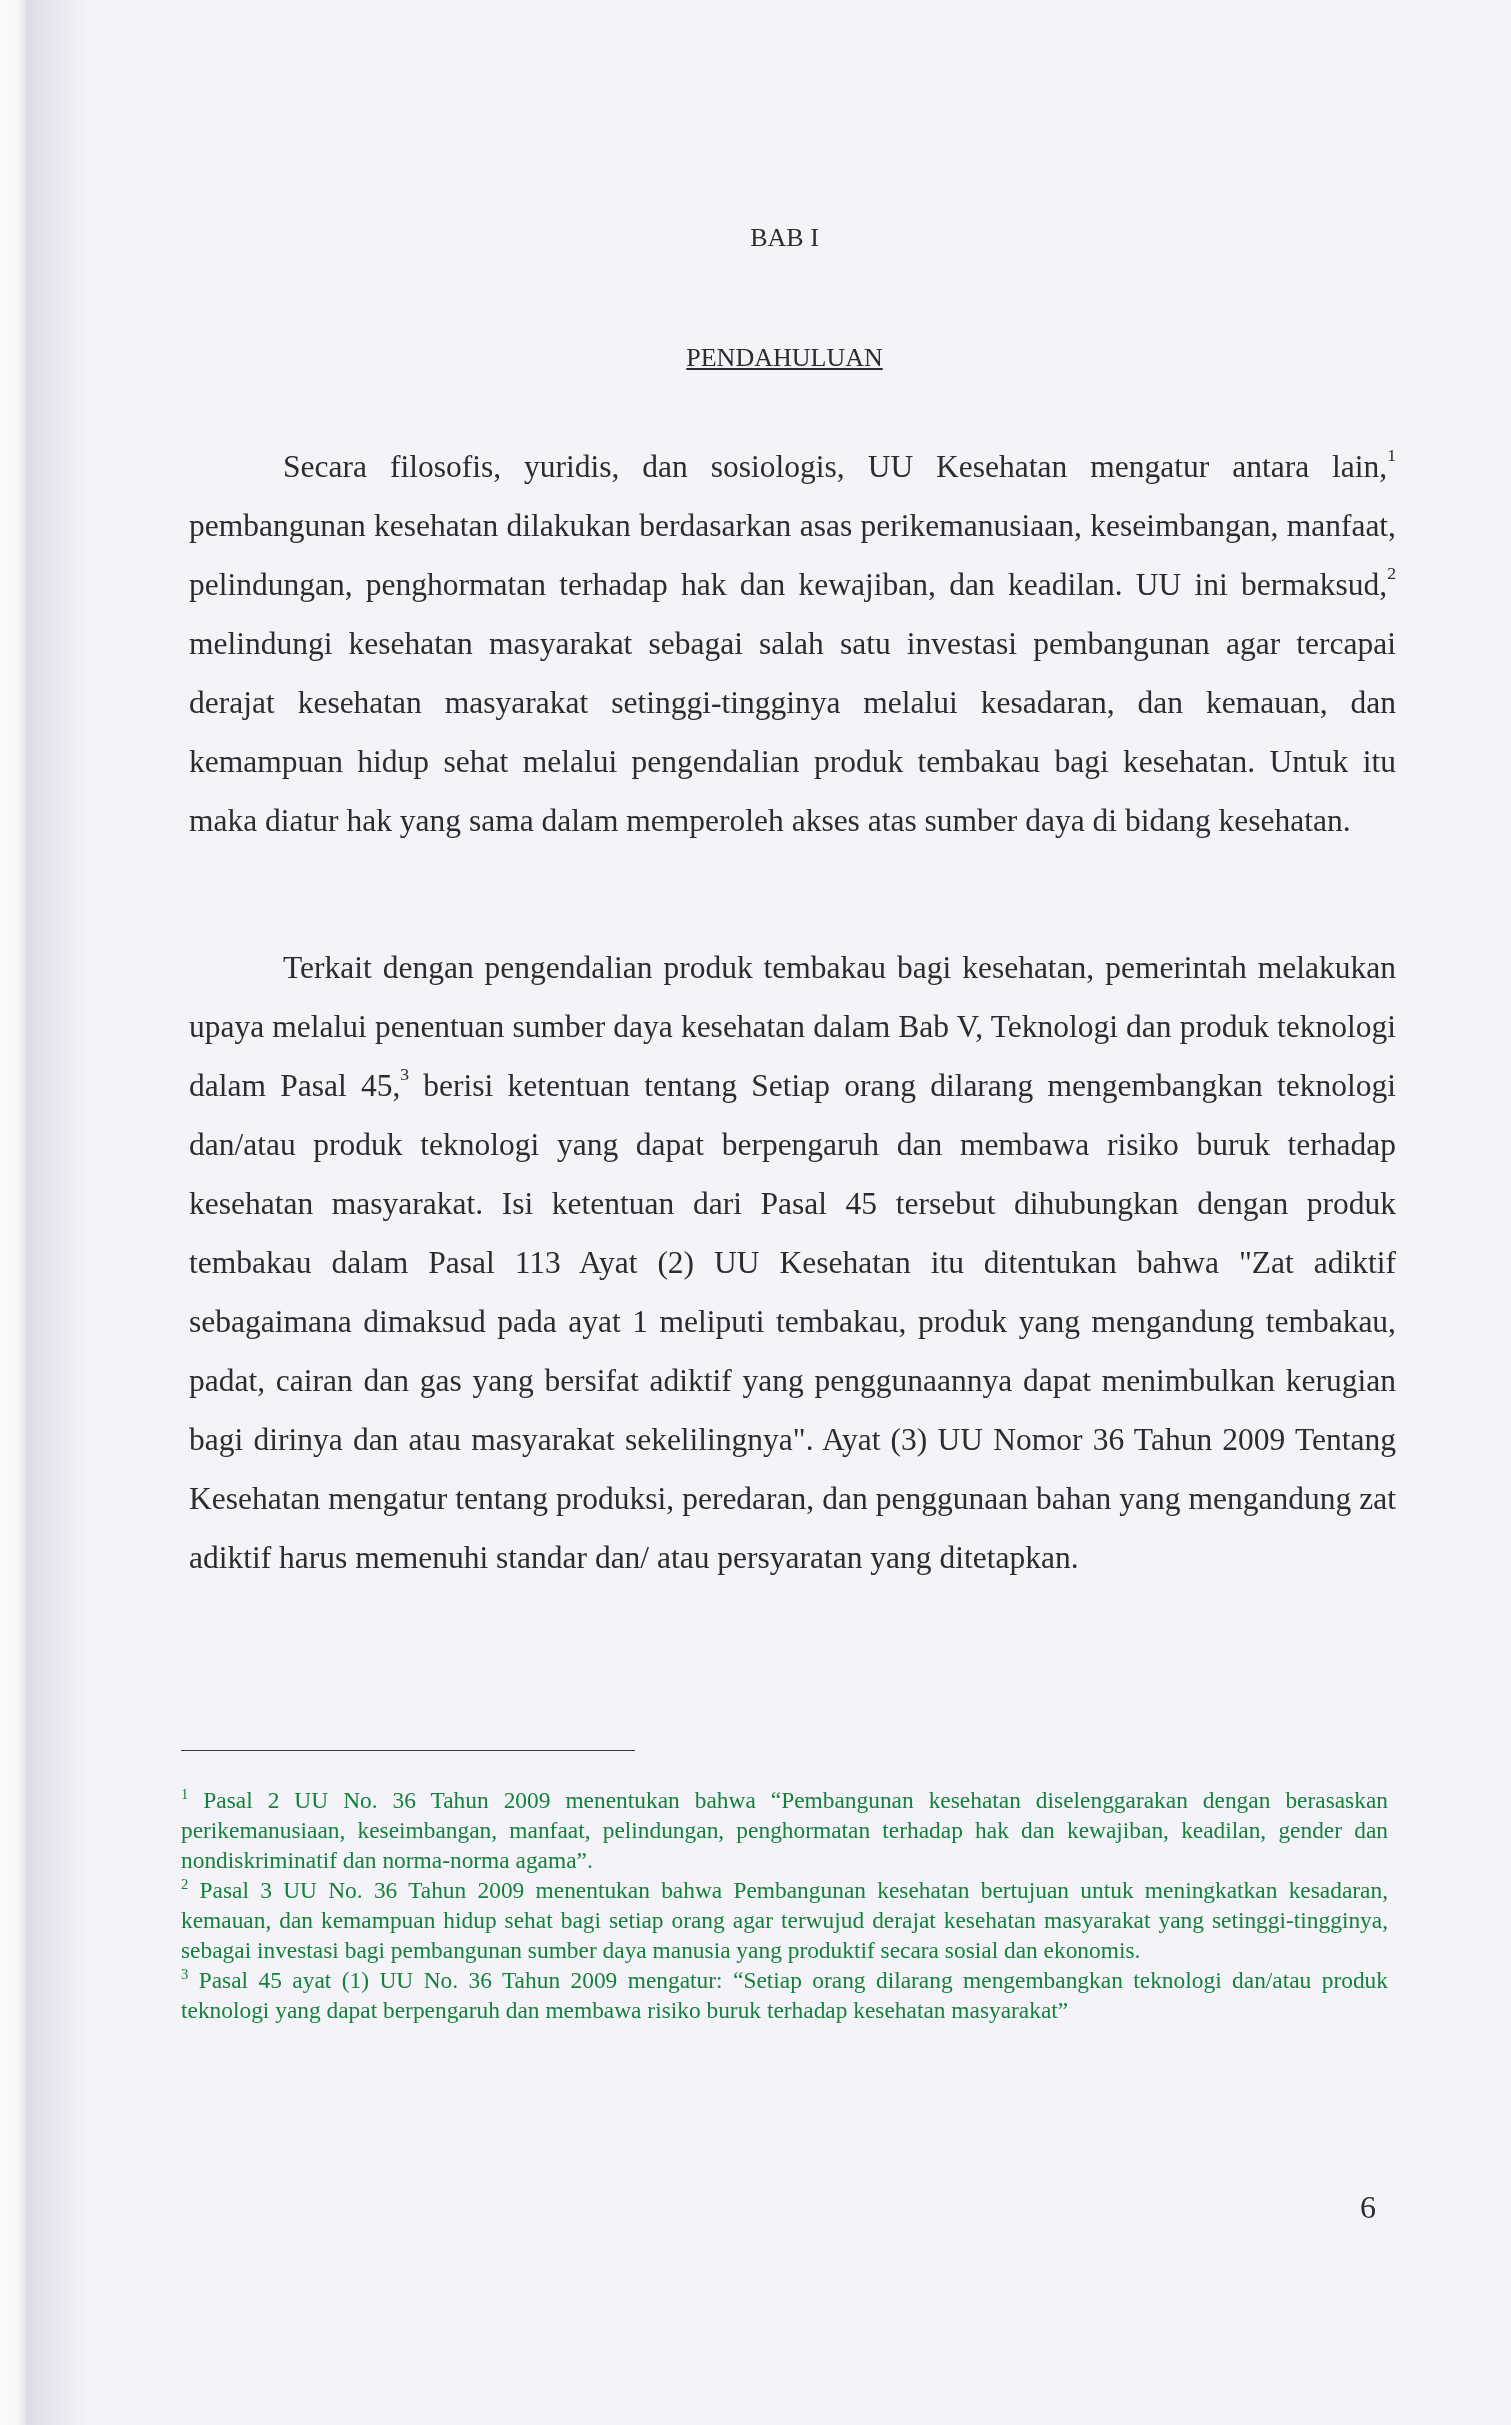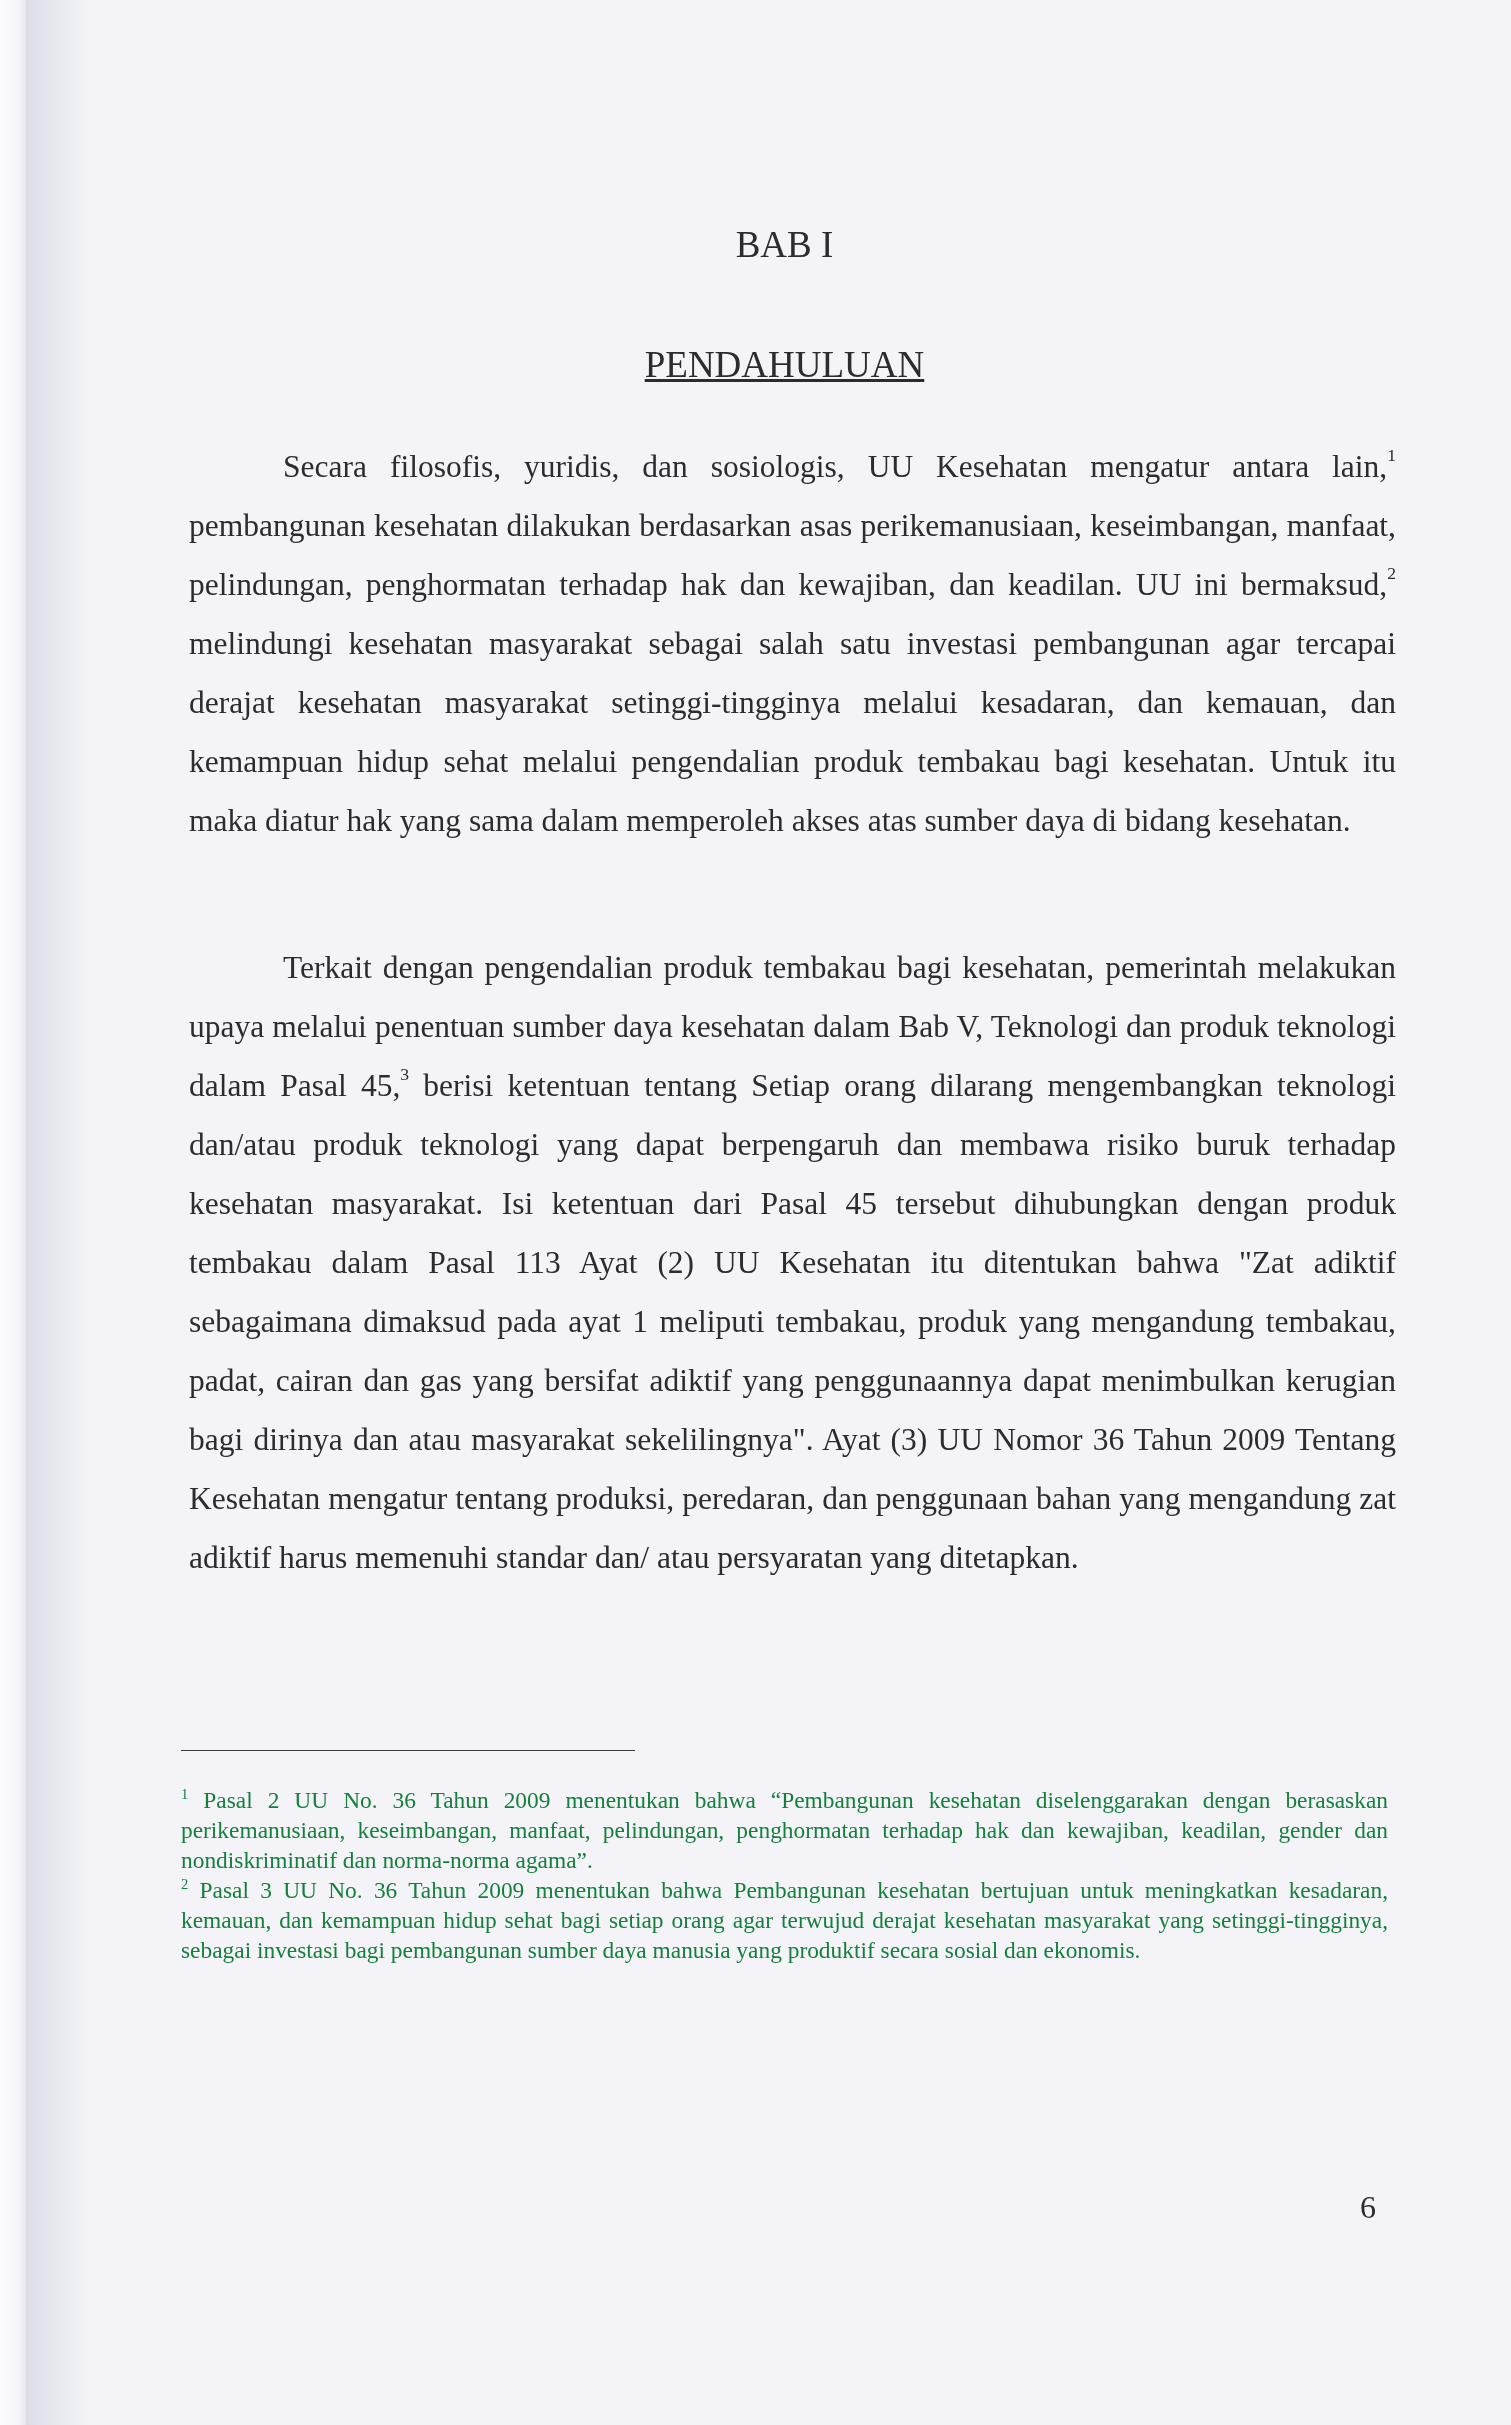--- a/index.html
+++ b/index.html
@@ -15,21 +15,21 @@
     }
     .edge-shadow {
       position: absolute; left: 26px; top: 0; width: 66px; height: 2426px;
       background: linear-gradient(to right, #dcdce6 0%, #e8e8f0 45%, #f3f3f8 100%);
     }
     .page {
       position: absolute; left: 181px; top: 0; width: 1207px;
     }
     .chapter {
       position: absolute; left: 0; width: 1207px; text-align: center;
-      font-size: 37px; letter-spacing: 0px; color: #2b2b30;
+      font-size: 26px; letter-spacing: 0px; color: #2b2b30;
     }
     #chap-num { top: 223px; }
     #chap-title { top: 343px; text-decoration: underline; }
     .body-block {
       position: absolute; left: 0; width: 1207px;
       font-size: 31.5px; line-height: 59px; text-align: justify;
       color: #2b2b30;
     }
     .para { margin: 8px; text-indent: 94px; text-align: justify; }
     #para1 { position: absolute; top: 429px; }
@@ -67,17 +67,18 @@
     <p class="para" id="para2" style="width:1207px">
       <span>Terkait dengan pengendalian produk tembakau bagi kesehatan, pemerintah melakukan upaya melalui penentuan sumber daya kesehatan dalam Bab V, Teknologi dan produk teknologi dalam Pasal 45,</span><sup>3</sup><span> berisi ketentuan tentang Setiap orang dilarang mengembangkan teknologi dan/atau produk teknologi yang dapat berpengaruh dan membawa risiko buruk terhadap kesehatan masyarakat.  Isi ketentuan dari Pasal 45 tersebut dihubungkan dengan produk tembakau dalam Pasal 113 Ayat  (2) UU Kesehatan itu ditentukan bahwa  "Zat adiktif sebagaimana dimaksud pada ayat 1 meliputi tembakau, produk yang mengandung tembakau, padat, cairan dan gas yang bersifat adiktif yang penggunaannya dapat menimbulkan kerugian bagi dirinya dan atau masyarakat sekelilingnya". Ayat  (3)  UU Nomor 36 Tahun 2009 Tentang Kesehatan mengatur tentang produksi, peredaran, dan penggunaan bahan yang mengandung zat adiktif harus memenuhi standar dan/ atau persyaratan yang ditetapkan.</span>
     </p>
   </div>
 
   <div class="fn-rule"></div>
 
   <div class="footnotes">
     <p class="fn"><sup>1</sup><span> Pasal 2 UU No. 36 Tahun 2009 menentukan bahwa “Pembangunan kesehatan diselenggarakan dengan berasaskan perikemanusiaan, keseimbangan, manfaat, pelindungan, penghormatan terhadap hak dan kewajiban, keadilan, gender dan nondiskriminatif dan norma-norma agama”.</span></p>
     <p class="fn"><sup>2</sup><span> Pasal 3 UU No. 36 Tahun 2009 menentukan bahwa Pembangunan kesehatan bertujuan untuk meningkatkan kesadaran, kemauan, dan kemampuan hidup sehat bagi setiap orang agar terwujud derajat kesehatan masyarakat yang setinggi-tingginya, sebagai investasi bagi pembangunan sumber daya manusia yang produktif secara sosial dan ekonomis.</span></p>
+    <p class="fn"><sup>3</sup><span> Pasal 45 ayat (1) UU No. 36 Tahun 2009 mengatur: “Setiap orang dilarang mengembangkan teknologi dan/atau produk teknologi yang dapat berpengaruh dan membawa risiko buruk terhadap kesehatan masyarakat”</span></p>
   </div>
 </div>
 
 <div class="page-number">6</div>
 
 
 </body></html>

